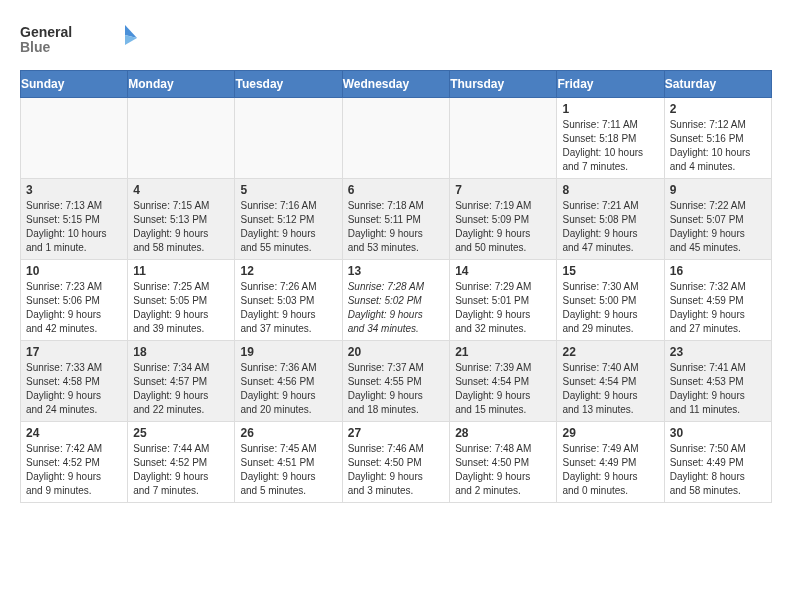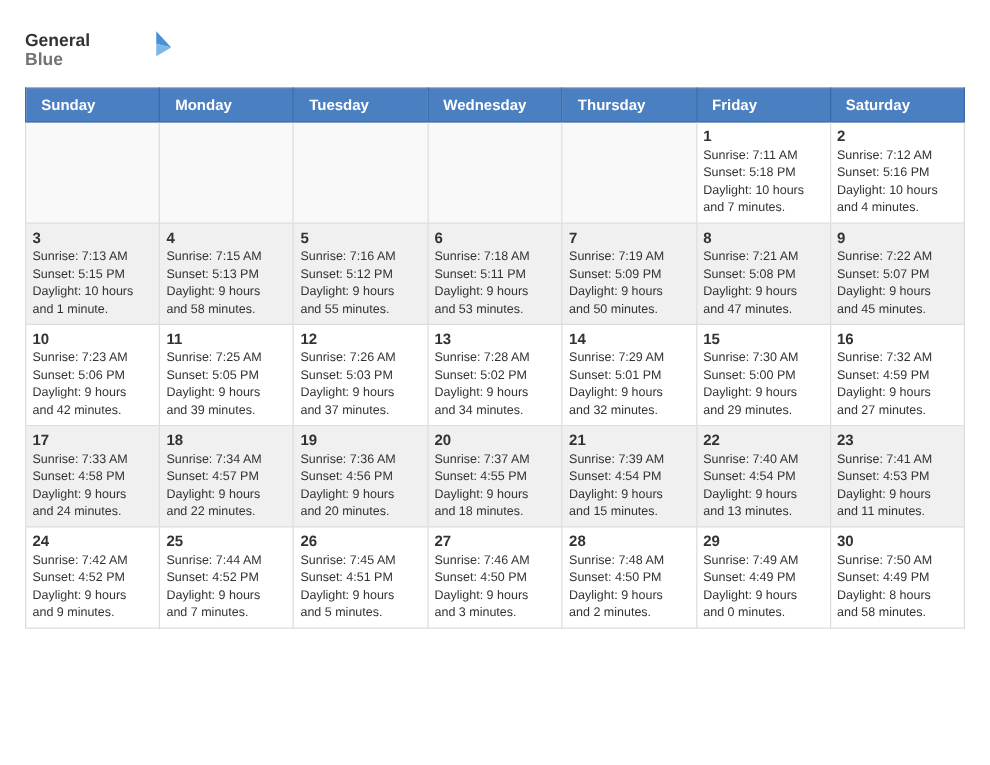--- a/index.html
+++ b/index.html
@@ -36,21 +36,21 @@
     .calendar {
       width: 100%;
       border-collapse: collapse;
       border: 1px solid #ccc;
     }
     .calendar th {
       background: #4a7fc1;
       color: #fff;
       font-size: 12px;
       font-weight: bold;
-      padding: 6px 12px;
+      padding: 6px 0;
       text-align: left;
       border: 1px solid #3a6aaa;
     }
     .calendar td {
       vertical-align: top;
       border: 1px solid #ddd;
       padding: 4px 5px;
       width: 108px;
       min-height: 80px;
       font-size: 10.5px;
@@ -200,21 +200,21 @@
         </td>
         <td style="background: rgb(255, 255, 255);">
           <span class="day-num">12</span>
           <div class="day-info" style="white-space: pre-wrap;">Sunrise: 7:26 AM
 Sunset: 5:03 PM
 Daylight: 9 hours
 and 37 minutes.</div>
         </td>
         <td style="background: rgb(255, 255, 255);">
           <span class="day-num">13</span>
-          <div class="day-info" style="white-space: pre-wrap;">Sunrise: 7:28 AM
+          <div class="day-info" style="white-space: pre-wrap; font-style: italic;">Sunrise: 7:28 AM
 Sunset: 5:02 PM
 Daylight: 9 hours
 and 34 minutes.</div>
         </td>
         <td style="background: rgb(255, 255, 255);">
           <span class="day-num">14</span>
           <div class="day-info" style="white-space: pre-wrap;">Sunrise: 7:29 AM
 Sunset: 5:01 PM
 Daylight: 9 hours
 and 32 minutes.</div>

